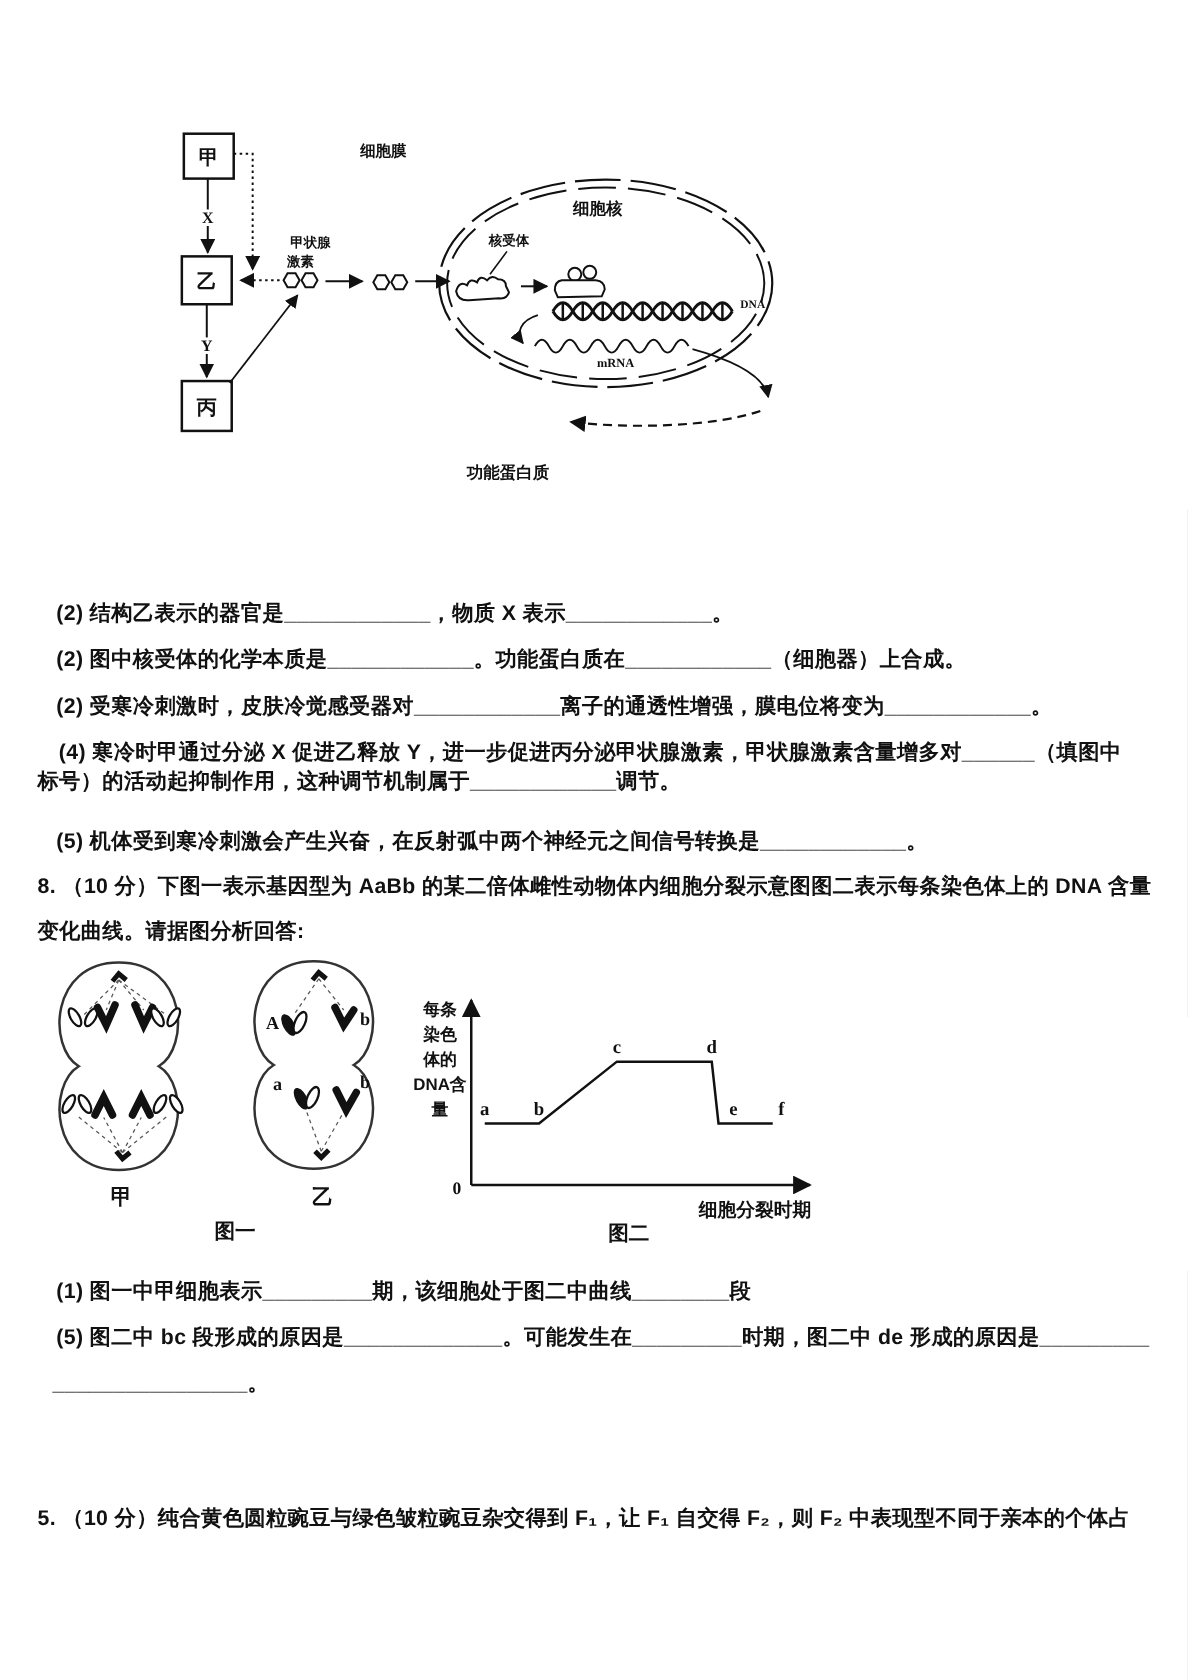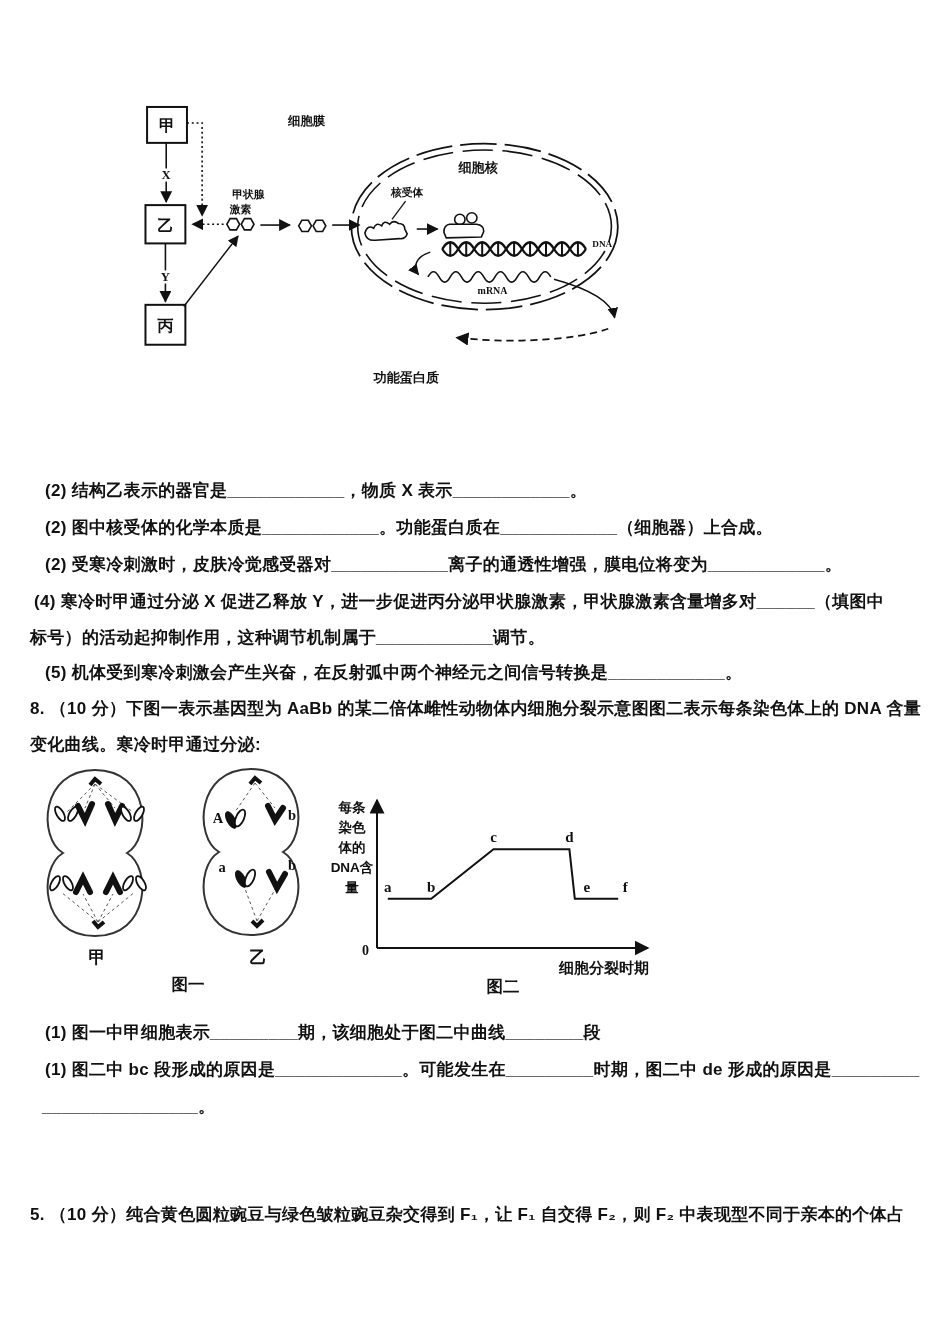--- a/index.html
+++ b/index.html
@@ -84,26 +84,26 @@
 
     <path d="M574,326 C618,338 646,354 650,374" fill="none" stroke="#111" stroke-width="1.8" marker-end="url(#ah1)"></path>
     <path d="M642,388 C596,404 510,406 452,399" fill="none" stroke="#111" stroke-width="2.2" stroke-dasharray="9,6" marker-end="url(#ah1)"></path>
 
     <text x="389" y="455" text-anchor="middle" font-size="16.5">功能蛋白质</text>
   </svg>
 
   <div class="line" style="left:45px;top:479px">(2) 结构乙表示的器官是____________，物质 X 表示____________。</div>
   <div class="line" style="left:45px;top:516px">(2) 图中核受体的化学本质是____________。功能蛋白质在____________（细胞器）上合成。</div>
   <div class="line" style="left:45px;top:553px">(2) 受寒冷刺激时，皮肤冷觉感受器对____________离子的通透性增强，膜电位将变为____________。</div>
-  <div class="line" style="left:34px;top:590px">(4) 寒冷时甲通过分泌 X 促进乙释放 Y，进一步促进丙分泌甲状腺激素，甲状腺激素含量增多对______（填图中</div>
-  <div class="line" style="left:30px;top:626px">标号）的活动起抑制作用，这种调节机制属于____________调节。</div>
+  <div class="line" style="left:47px;top:590px">(4) 寒冷时甲通过分泌 X 促进乙释放 Y，进一步促进丙分泌甲状腺激素，甲状腺激素含量增多对______（填图中</div>
+  <div class="line" style="left:30px;top:613px">标号）的活动起抑制作用，这种调节机制属于____________调节。</div>
   <div class="line" style="left:45px;top:661px">(5) 机体受到寒冷刺激会产生兴奋，在反射弧中两个神经元之间信号转换是____________。</div>
 
   <div class="line" style="left:30px;top:697px">8. （10 分）下图一表示基因型为 AaBb 的某二倍体雌性动物体内细胞分裂示意图图二表示每条染色体上的 DNA 含量</div>
-  <div class="line" style="left:30px;top:733px">变化曲线。寒冷时甲通过分泌:</div>
+  <div class="line" style="left:30px;top:733px">变化曲线。请据图分析回答:</div>
 
   <svg id="figure-row-svg" style="left:30px;top:758px" width="640" height="242" viewBox="30 758 640 242">
     <defs>
       <marker id="ah2" viewBox="0 0 10 10" refX="9" refY="5" markerWidth="7.5" markerHeight="7.5" orient="auto">
         <path d="M0,0 L10,5 L0,10 z" fill="#111"></path>
       </marker>
     </defs>
 
     <g>
       <path d="M63,853 C38,838 40,770 95,770 C150,770 152,838 127,853 C152,868 150,936 95,936 C40,936 38,868 63,853 Z" fill="#fff" stroke="#333" stroke-width="2"></path>
@@ -172,17 +172,17 @@
           <text x="569.4" y="842.3" text-anchor="middle" font-size="15" class="serif">d</text>
           <text x="586.8" y="891.7" text-anchor="middle" font-size="15" class="serif">e</text>
           <text x="625.2" y="891.7" text-anchor="middle" font-size="15" class="serif">f</text>
         </g>
       <text x="604" y="973" text-anchor="middle" font-size="15">细胞分裂时期</text>
       <text x="503" y="992" text-anchor="middle" font-size="16.5">图二</text>
     </g>
   </svg>
 
   <div class="line" style="left:45px;top:1021px">(1) 图一中甲细胞表示_________期，该细胞处于图二中曲线________段</div>
-  <div class="line" style="left:45px;top:1058px">(1) 图二中 bc 段形成的原因是_____________。可能发生在_________时期，图二中 de 形成的原因是_________</div>
+  <div class="line" style="left:45px;top:1058px">(5) 图二中 bc 段形成的原因是_____________。可能发生在_________时期，图二中 de 形成的原因是_________</div>
   <div class="line" style="left:42px;top:1095px">________________。</div>
   <div class="line" style="left:30px;top:1203px">5. （10 分）纯合黄色圆粒豌豆与绿色皱粒豌豆杂交得到 F₁，让 F₁ 自交得 F₂，则 F₂ 中表现型不同于亲本的个体占</div>
 
 </div>
 
 </body></html>

